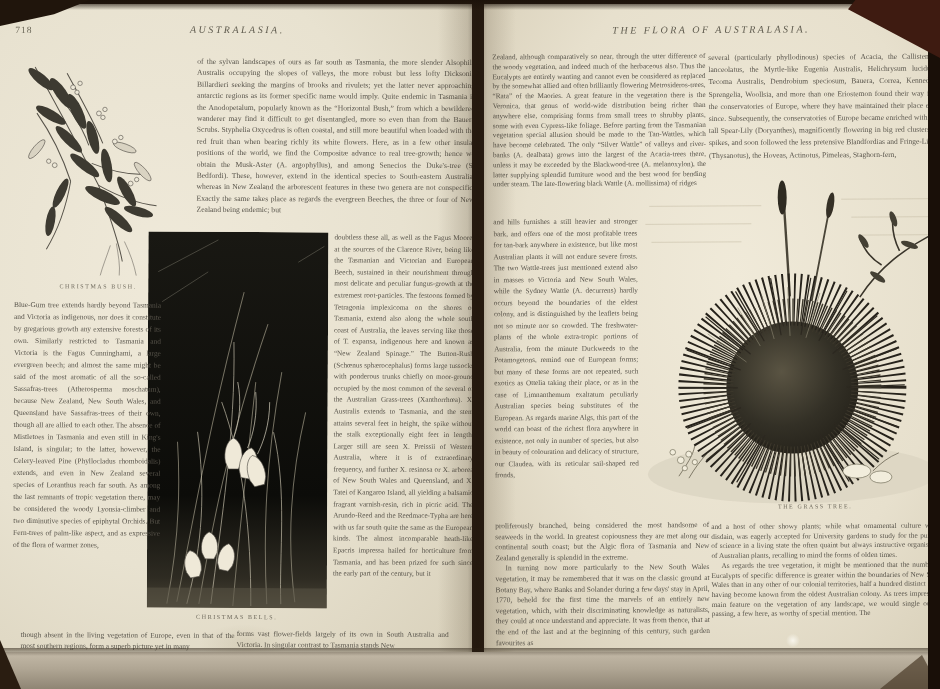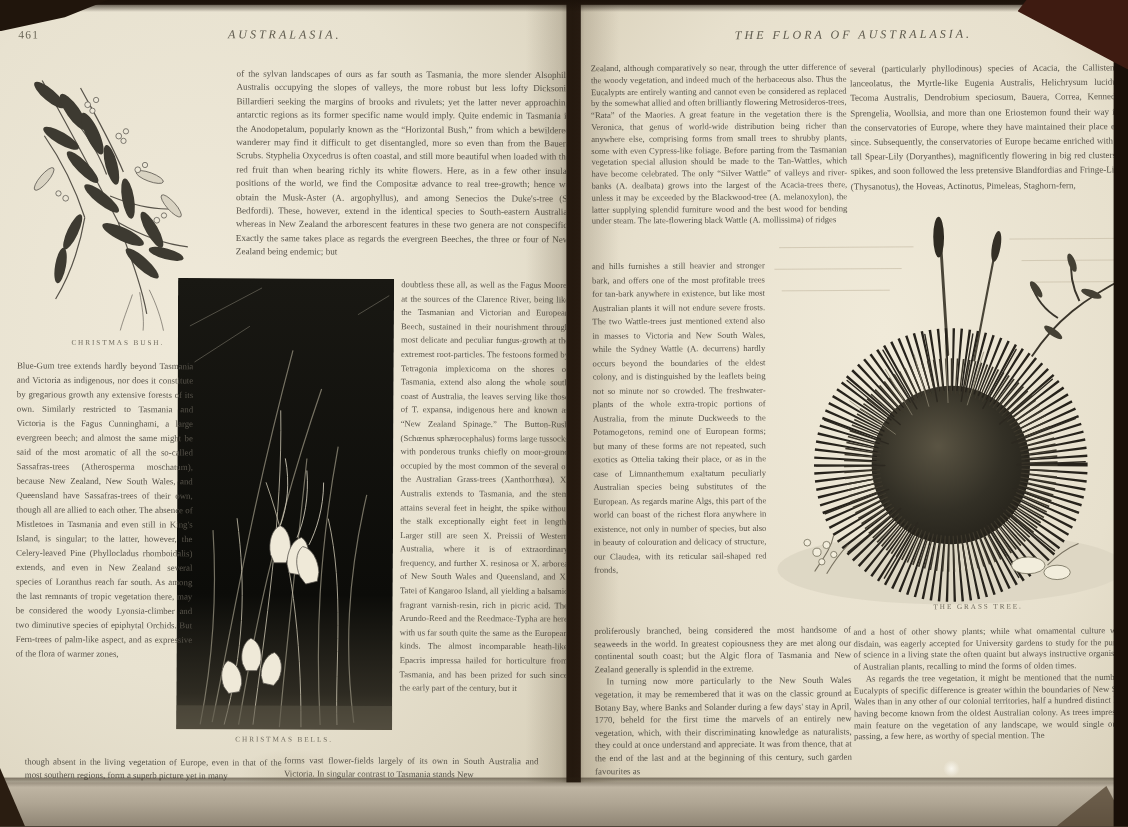--- a/index.html
+++ b/index.html
@@ -67,21 +67,21 @@
   .lp-bells-cap{left:148px;top:610px;width:180px;}
   .rp-grass-cap{left:228px;top:500px;width:204px;}
 </style>
 </head>
 <body>
 
 <div class="photo">
 
   <div class="page page-left">
     <div class="content">
-      <div class="pageno" style="left:14px;top:22px;">461</div>
+      <div class="pageno" style="left:14px;top:22px;">718</div>
       <div class="runtitle" style="top:20px;">AUSTRALASIA.</div>
 
       <svg class="lp-bush-svg" width="186" height="226" viewBox="0 0 186 226">
         <g stroke="#46423a" fill="none" stroke-width="1" opacity=".9">
           <path d="M28,14 C50,52 70,90 92,132 M92,132 C102,160 112,186 116,208"></path>
           <path d="M40,30 C58,48 74,70 82,92 M60,20 C72,42 86,66 96,90"></path>
           <path d="M92,132 C110,142 130,150 150,152 M85,110 C105,118 126,122 142,120"></path>
           <path d="M30,60 C44,80 56,104 64,128 M64,128 C60,152 52,176 40,196"></path>
         </g>
         <g fill="#3d3a31">

